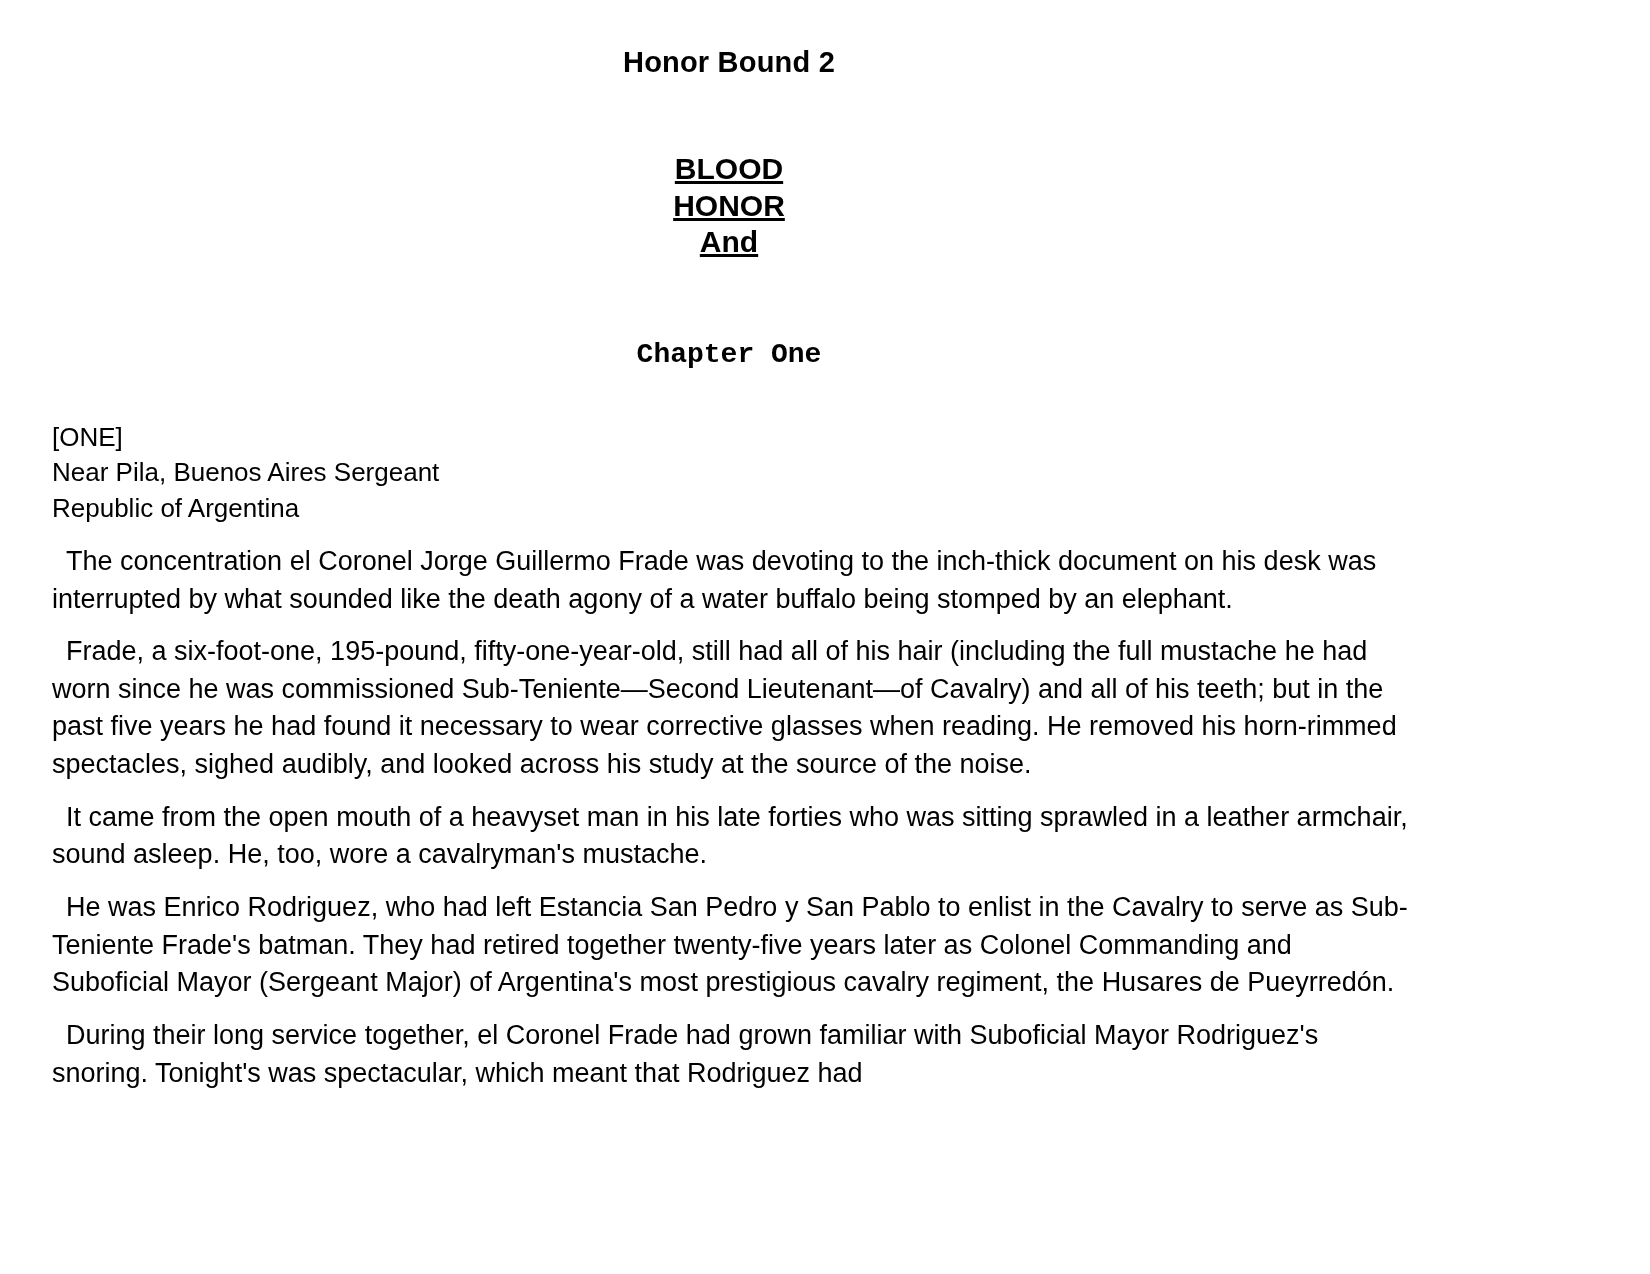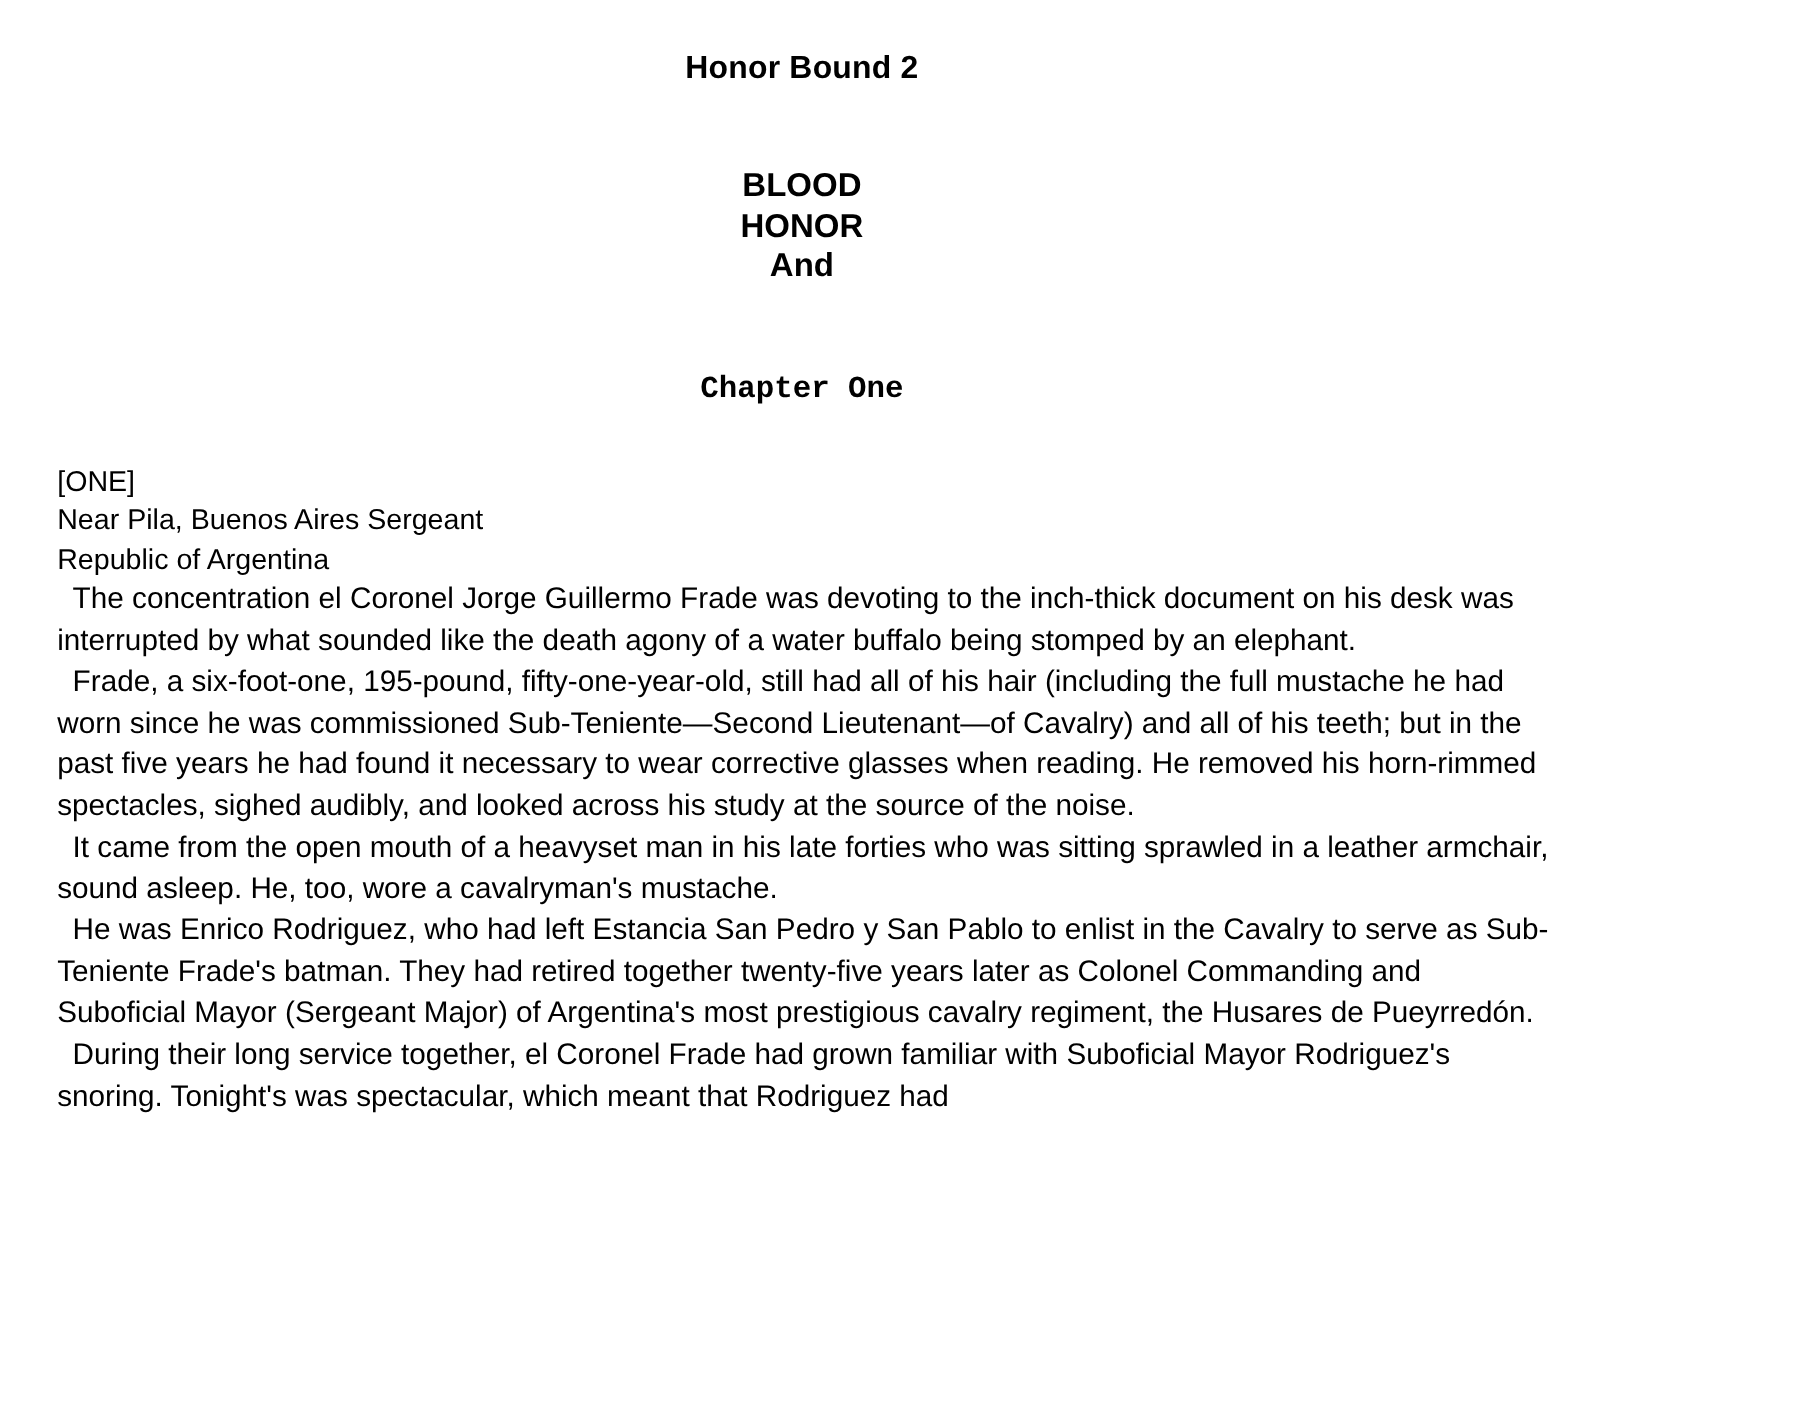--- a/index.html
+++ b/index.html
@@ -30,20 +30,21 @@
     text-align: center;
     margin-top: 72px;
   }
   .book-title .line {
     font-size: 30px;
     font-weight: bold;
     line-height: 1.22;
     display: block;
   }
   .book-title .line span.u {
+    text-decoration: underline;
     text-underline-offset: 2px;
   }
   .chapter {
     text-align: center;
     font-size: 28px;
     font-weight: bold;
     margin-top: 78px;
     font-family: Liberation Mono, monospace;
   }
   .body-block {
@@ -60,24 +61,24 @@
     white-space: nowrap;
   }
   p.para {
     font-size: 27px;
     line-height: 1.395;
     margin: 0;
     text-indent: 14px;
     padding-left: 0;
   }
   p.para + p.para {
-    margin-top: 0;
+    margin-top: 15px;
   }
   .heading-lines + p.para {
-    margin-top: 0;
+    margin-top: 17px;
   }
 </style>
 </head>
 <body>
 
 <div class="page">
 
   <div class="doc-title">Honor Bound 2</div>
 
   <div class="book-title">

